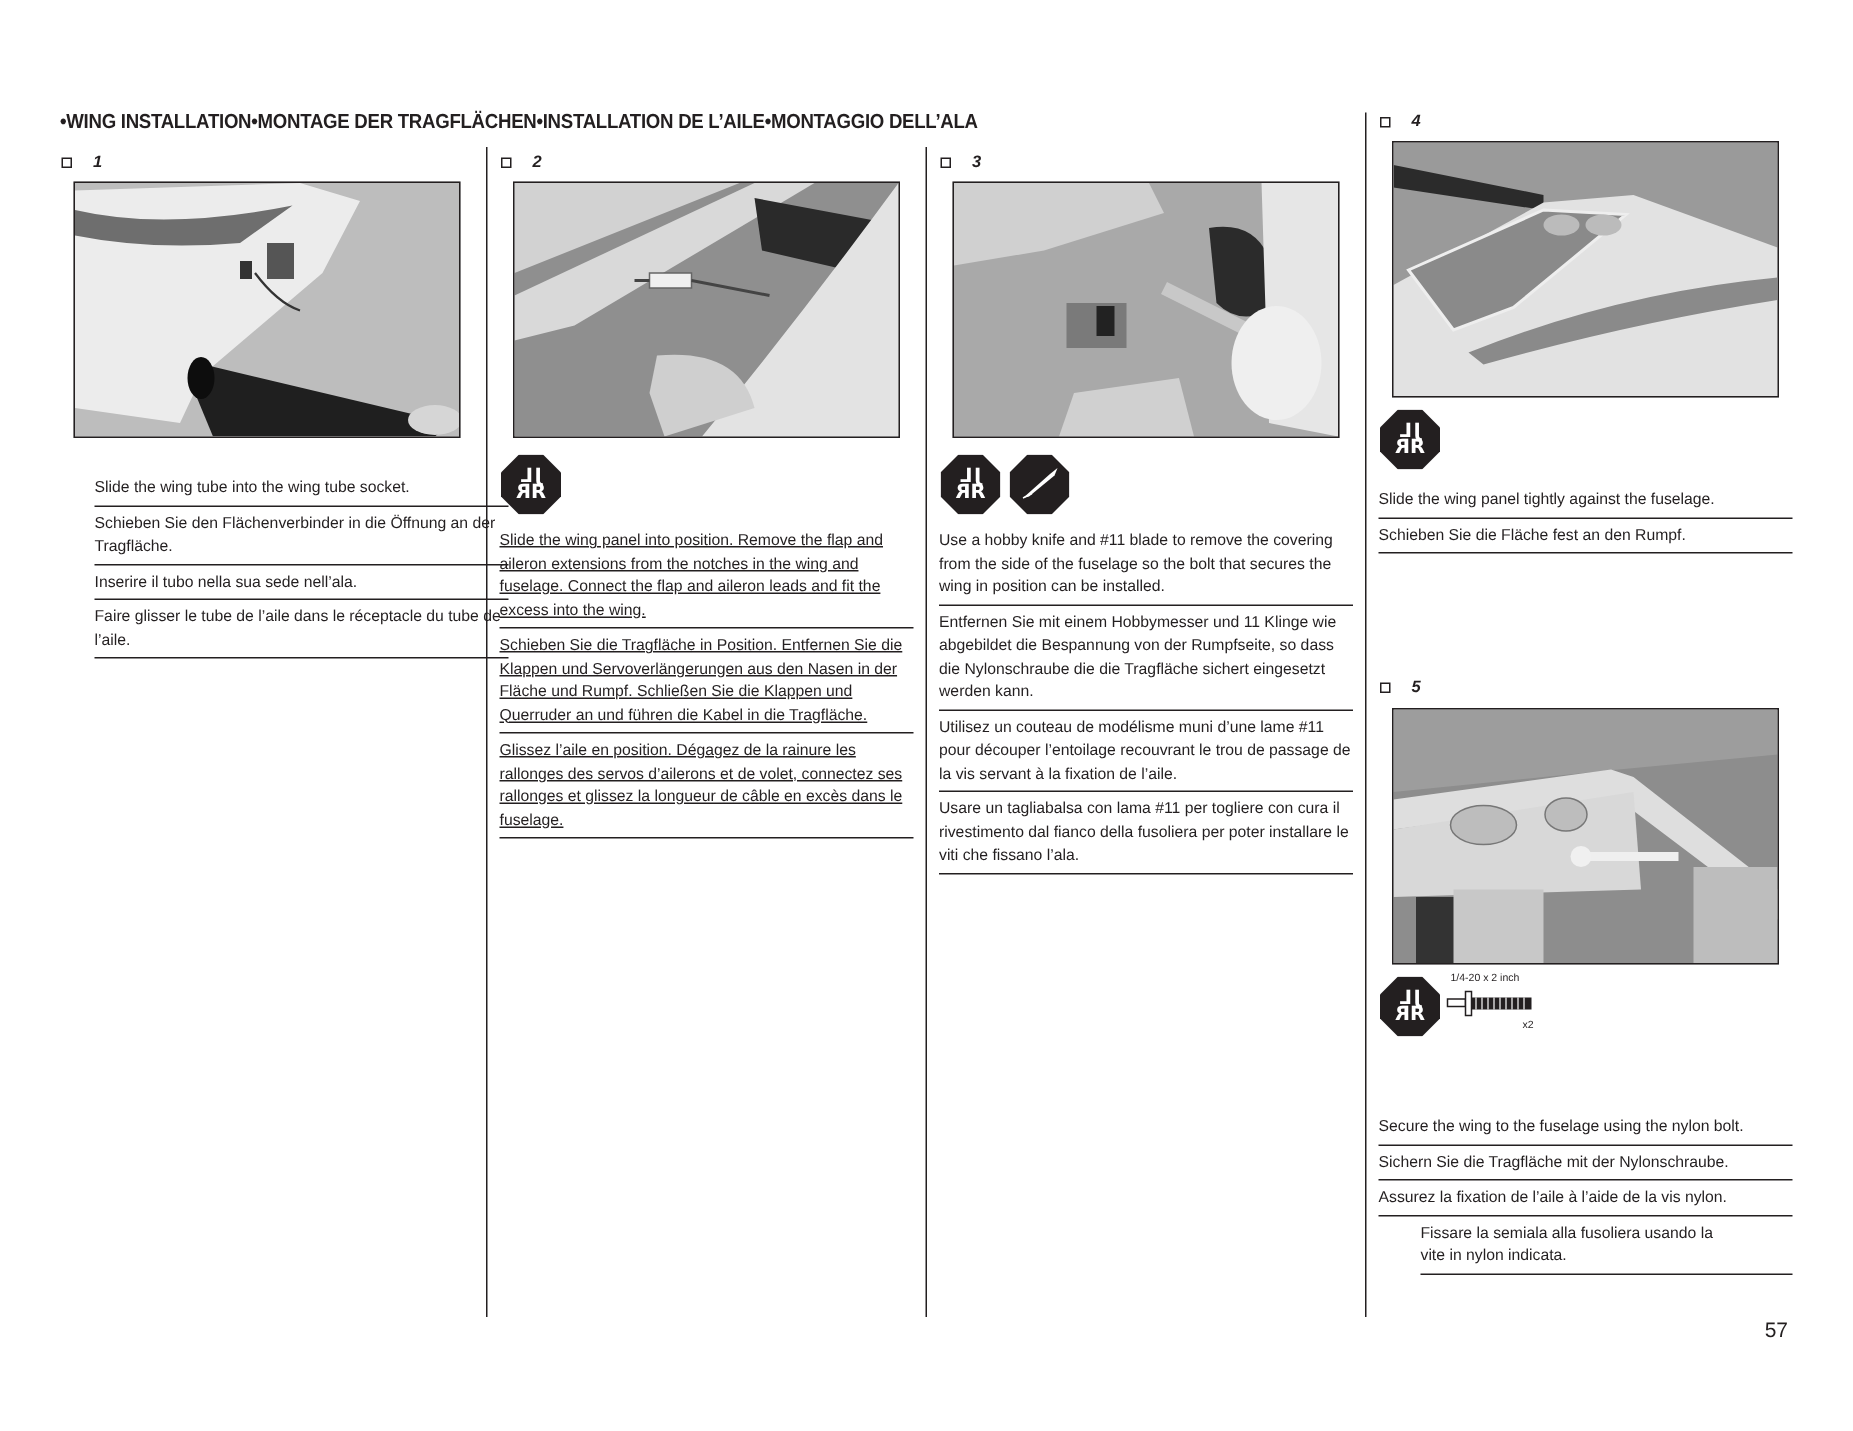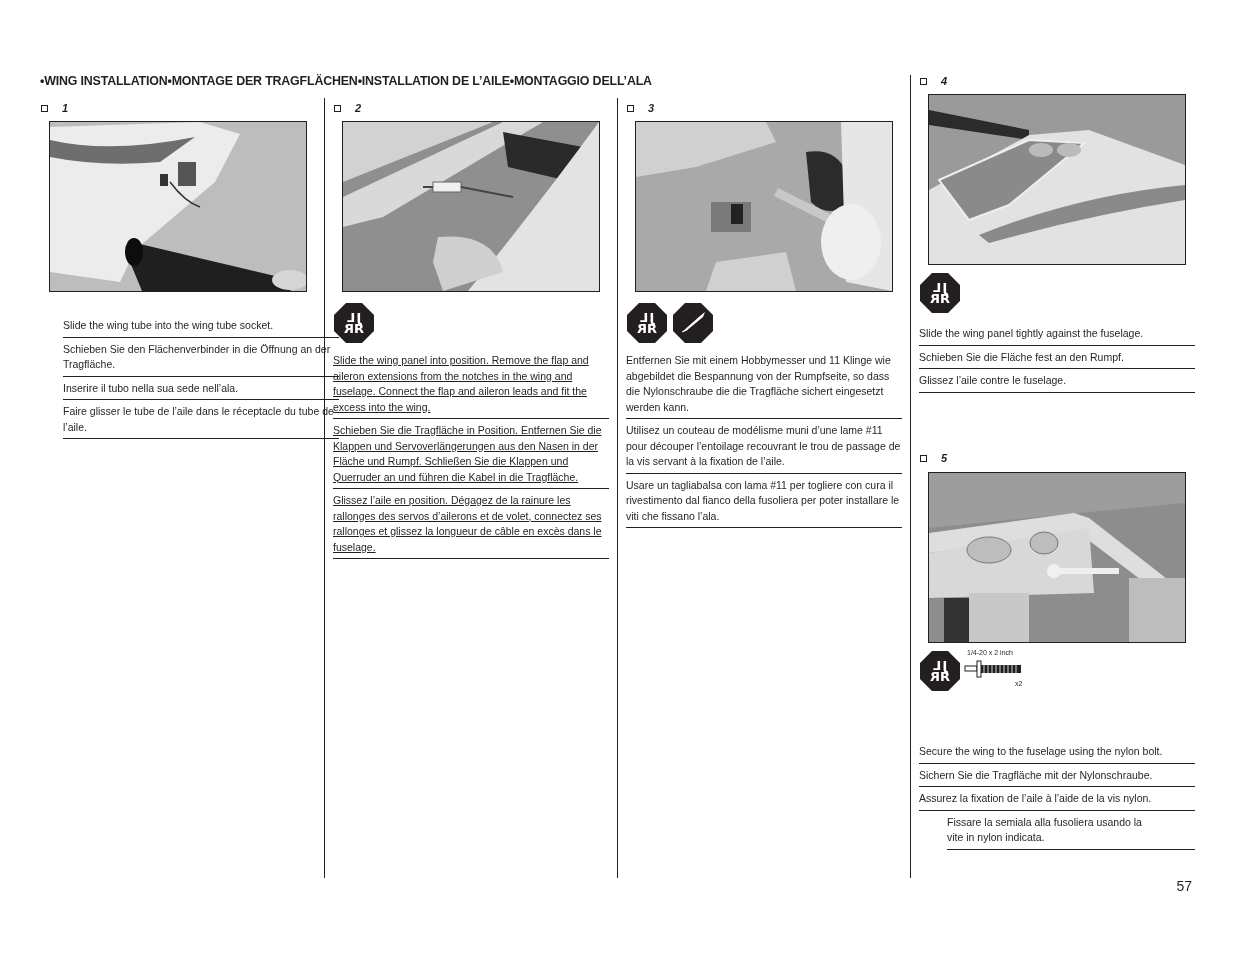--- a/index.html
+++ b/index.html
@@ -124,20 +124,21 @@
       <span class="bot"><span class="mir">R</span>R</span>
     </div>
   <div class="octa">
     <svg width="30" height="30" viewBox="0 0 30 30">
         <path d="M4 24 L22 8 L27 4 L25 9 L8 23 Z" fill="#fff"></path>
         <path d="M4 24 L10 21" stroke="#fff" stroke-width="1"></path>
       </svg>
   </div>
 </div>
 <div class="textblock" style="left:626px;top:351px;width:276px;">
+  <div class="para">Use a hobby knife and #11 blade to remove the covering from the side of the fuselage so the bolt that secures the wing in position can be installed.</div>
   <div class="para">Entfernen Sie mit einem Hobbymesser und 11 Klinge wie abgebildet die Bespannung von der Rumpfseite, so dass die Nylonschraube die die Tragfläche sichert eingesetzt werden kann.</div>
   <div class="para">Utilisez un couteau de modélisme muni d’une lame #11 pour découper l’entoilage recouvrant le trou de passage de la vis servant à la fixation de l’aile.</div>
   <div class="para">Usare un tagliabalsa con lama #11 per togliere con cura il rivestimento dal fianco della fusoliera per poter installare le viti che fissano l’ala.</div>
 </div>
 
 <div class="step-head" style="left:920px;top:75px;">
   <span class="checkbox"></span>
   <span>4</span>
 </div>
 <div class="photo" style="left:928px;top:94px;width:256px;height:169px;">
@@ -153,21 +154,20 @@
 </div>
 <div class="icons" style="left:920px;top:273px;">
   <div class="octa">
       <span class="top">JL</span>
       <span class="bot"><span class="mir">R</span>R</span>
     </div>
 </div>
 <div class="textblock" style="left:919px;top:324px;width:276px;">
   <div class="para">Slide the wing panel tightly against the fuselage.</div>
   <div class="para">Schieben Sie die Fläche fest an den Rumpf.</div>
-  <div class="para">Glissez l’aile contre le fuselage.</div>
 </div>
 
 <div class="step-head" style="left:920px;top:452px;">
   <span class="checkbox"></span>
   <span>5</span>
 </div>
 <div class="photo" style="left:928px;top:472px;width:256px;height:169px;">
   <svg width="256" height="169" viewBox="0 0 256 169">
     <rect width="256" height="169" fill="#8d8d8d"></rect>
     <path d="M0 0 L256 0 L256 30 L150 40 L0 55 Z" fill="#9d9d9d"></path>

